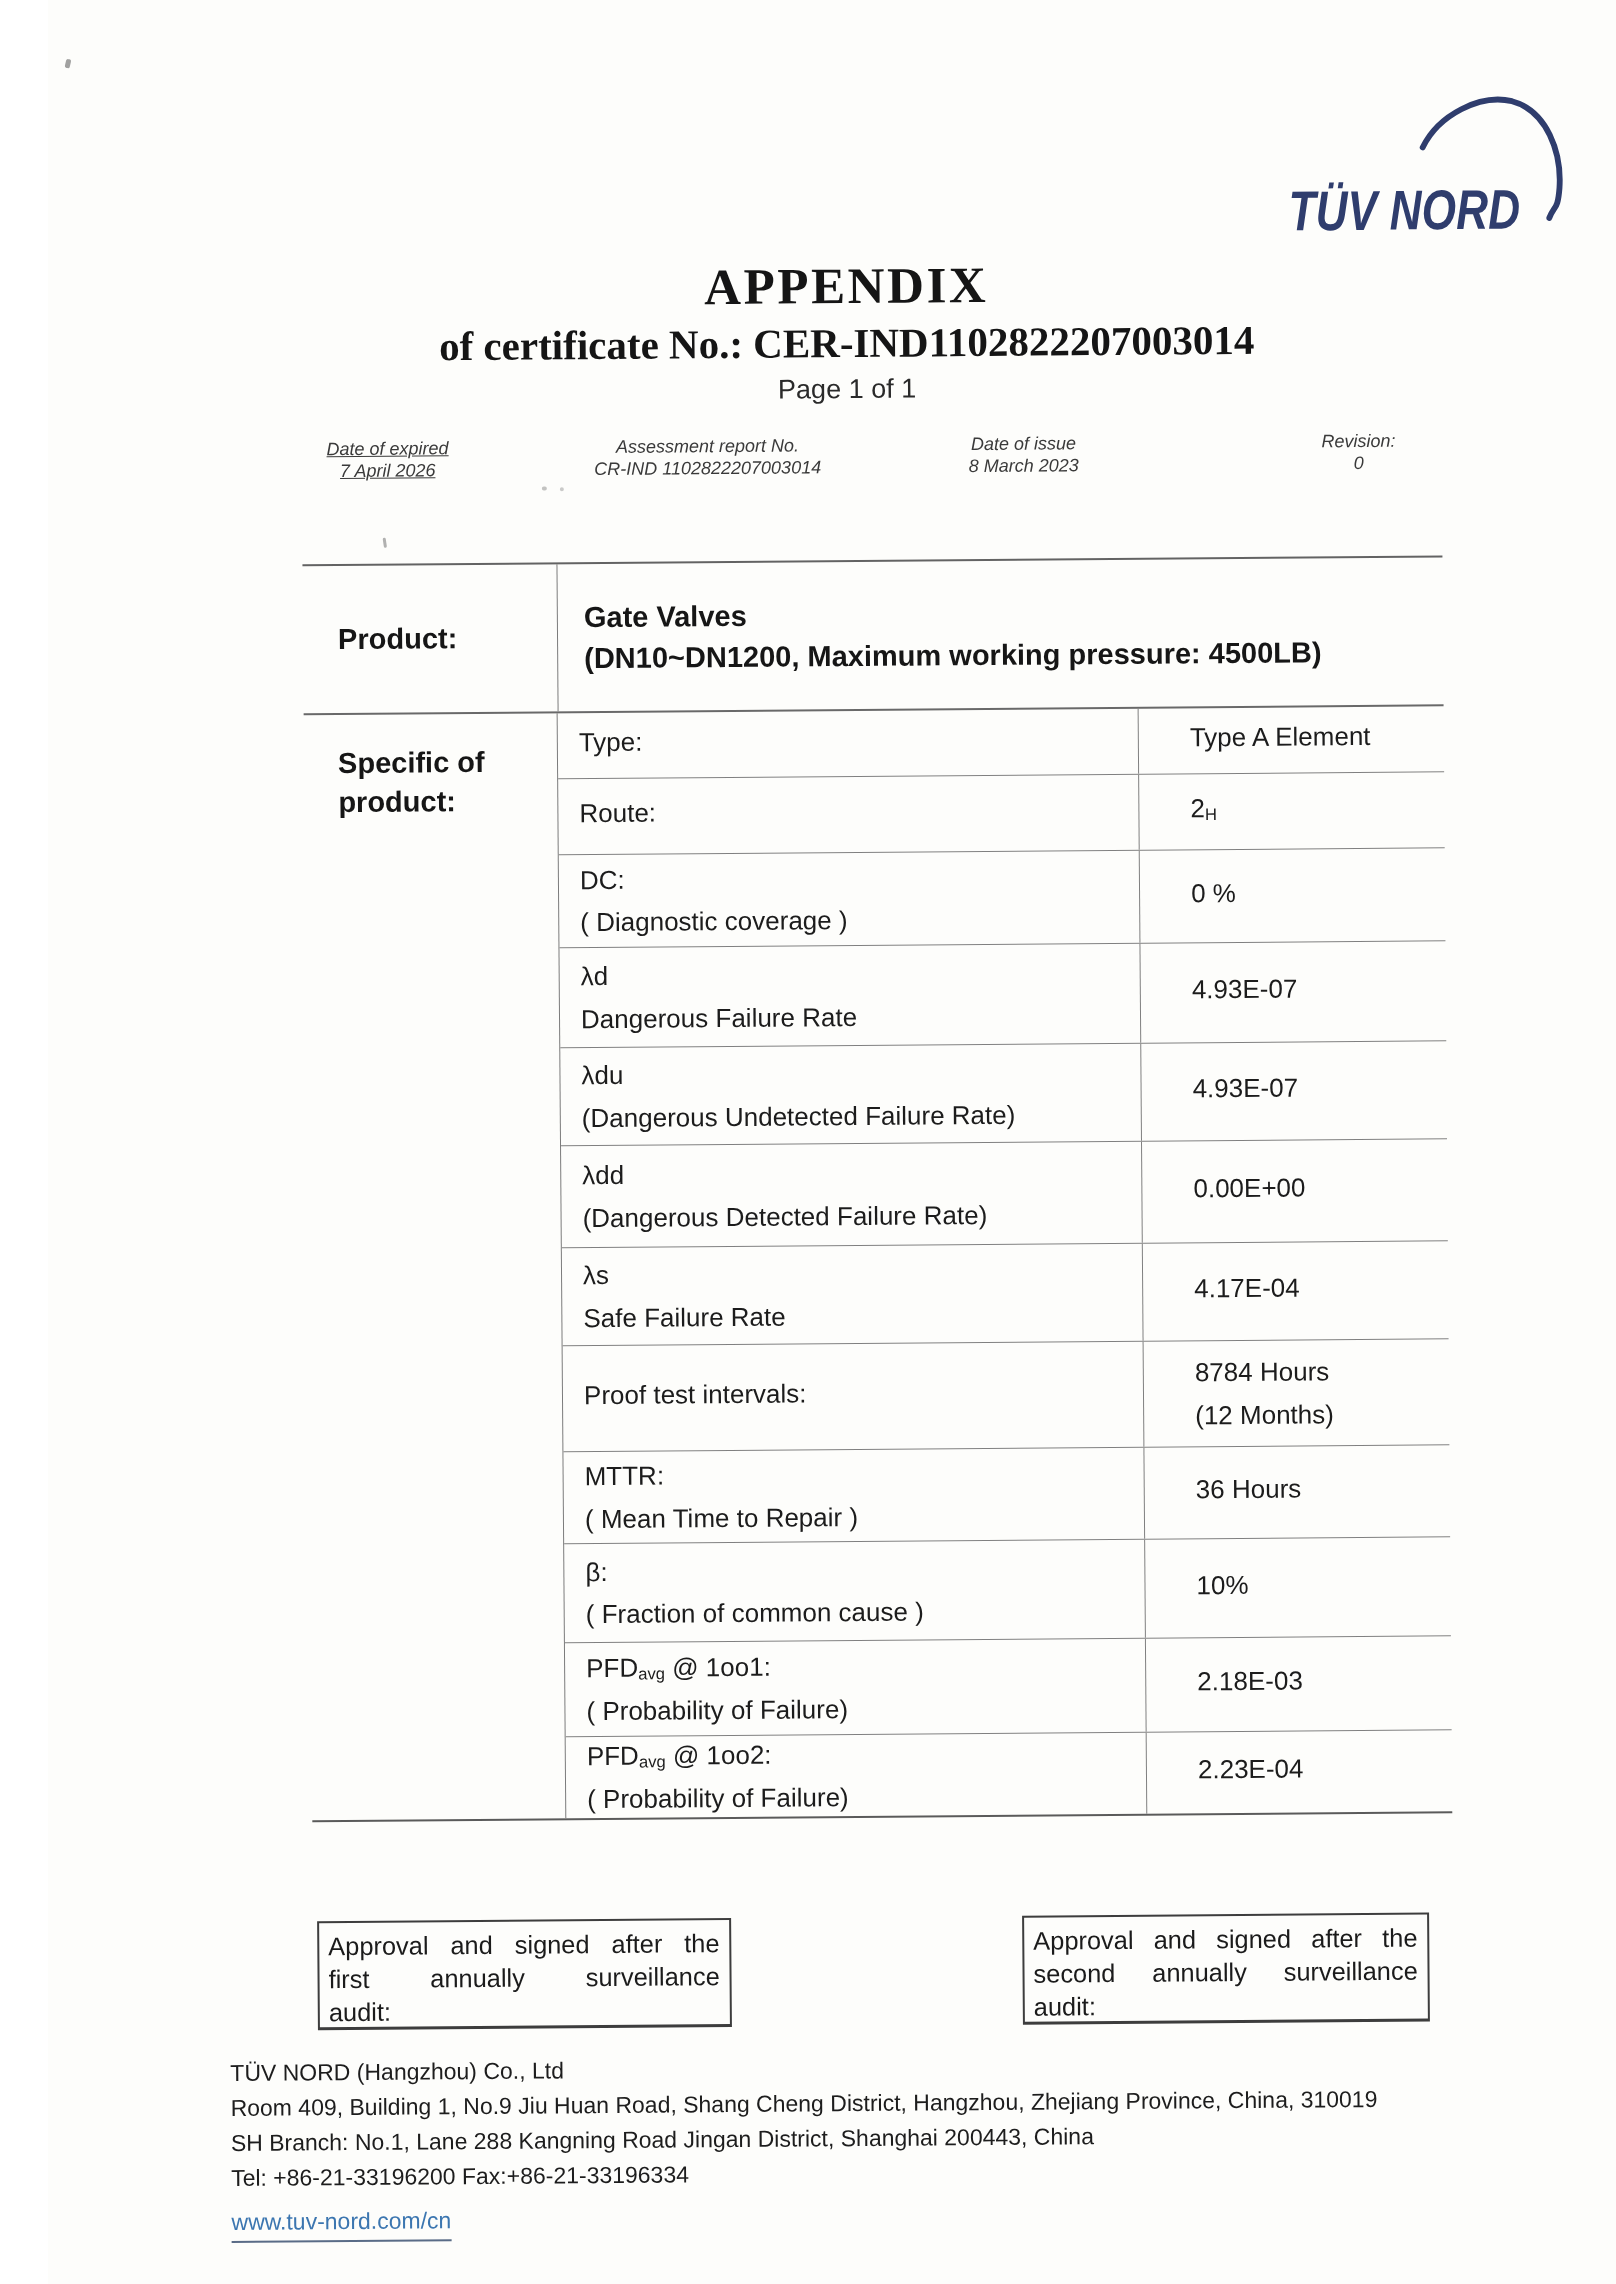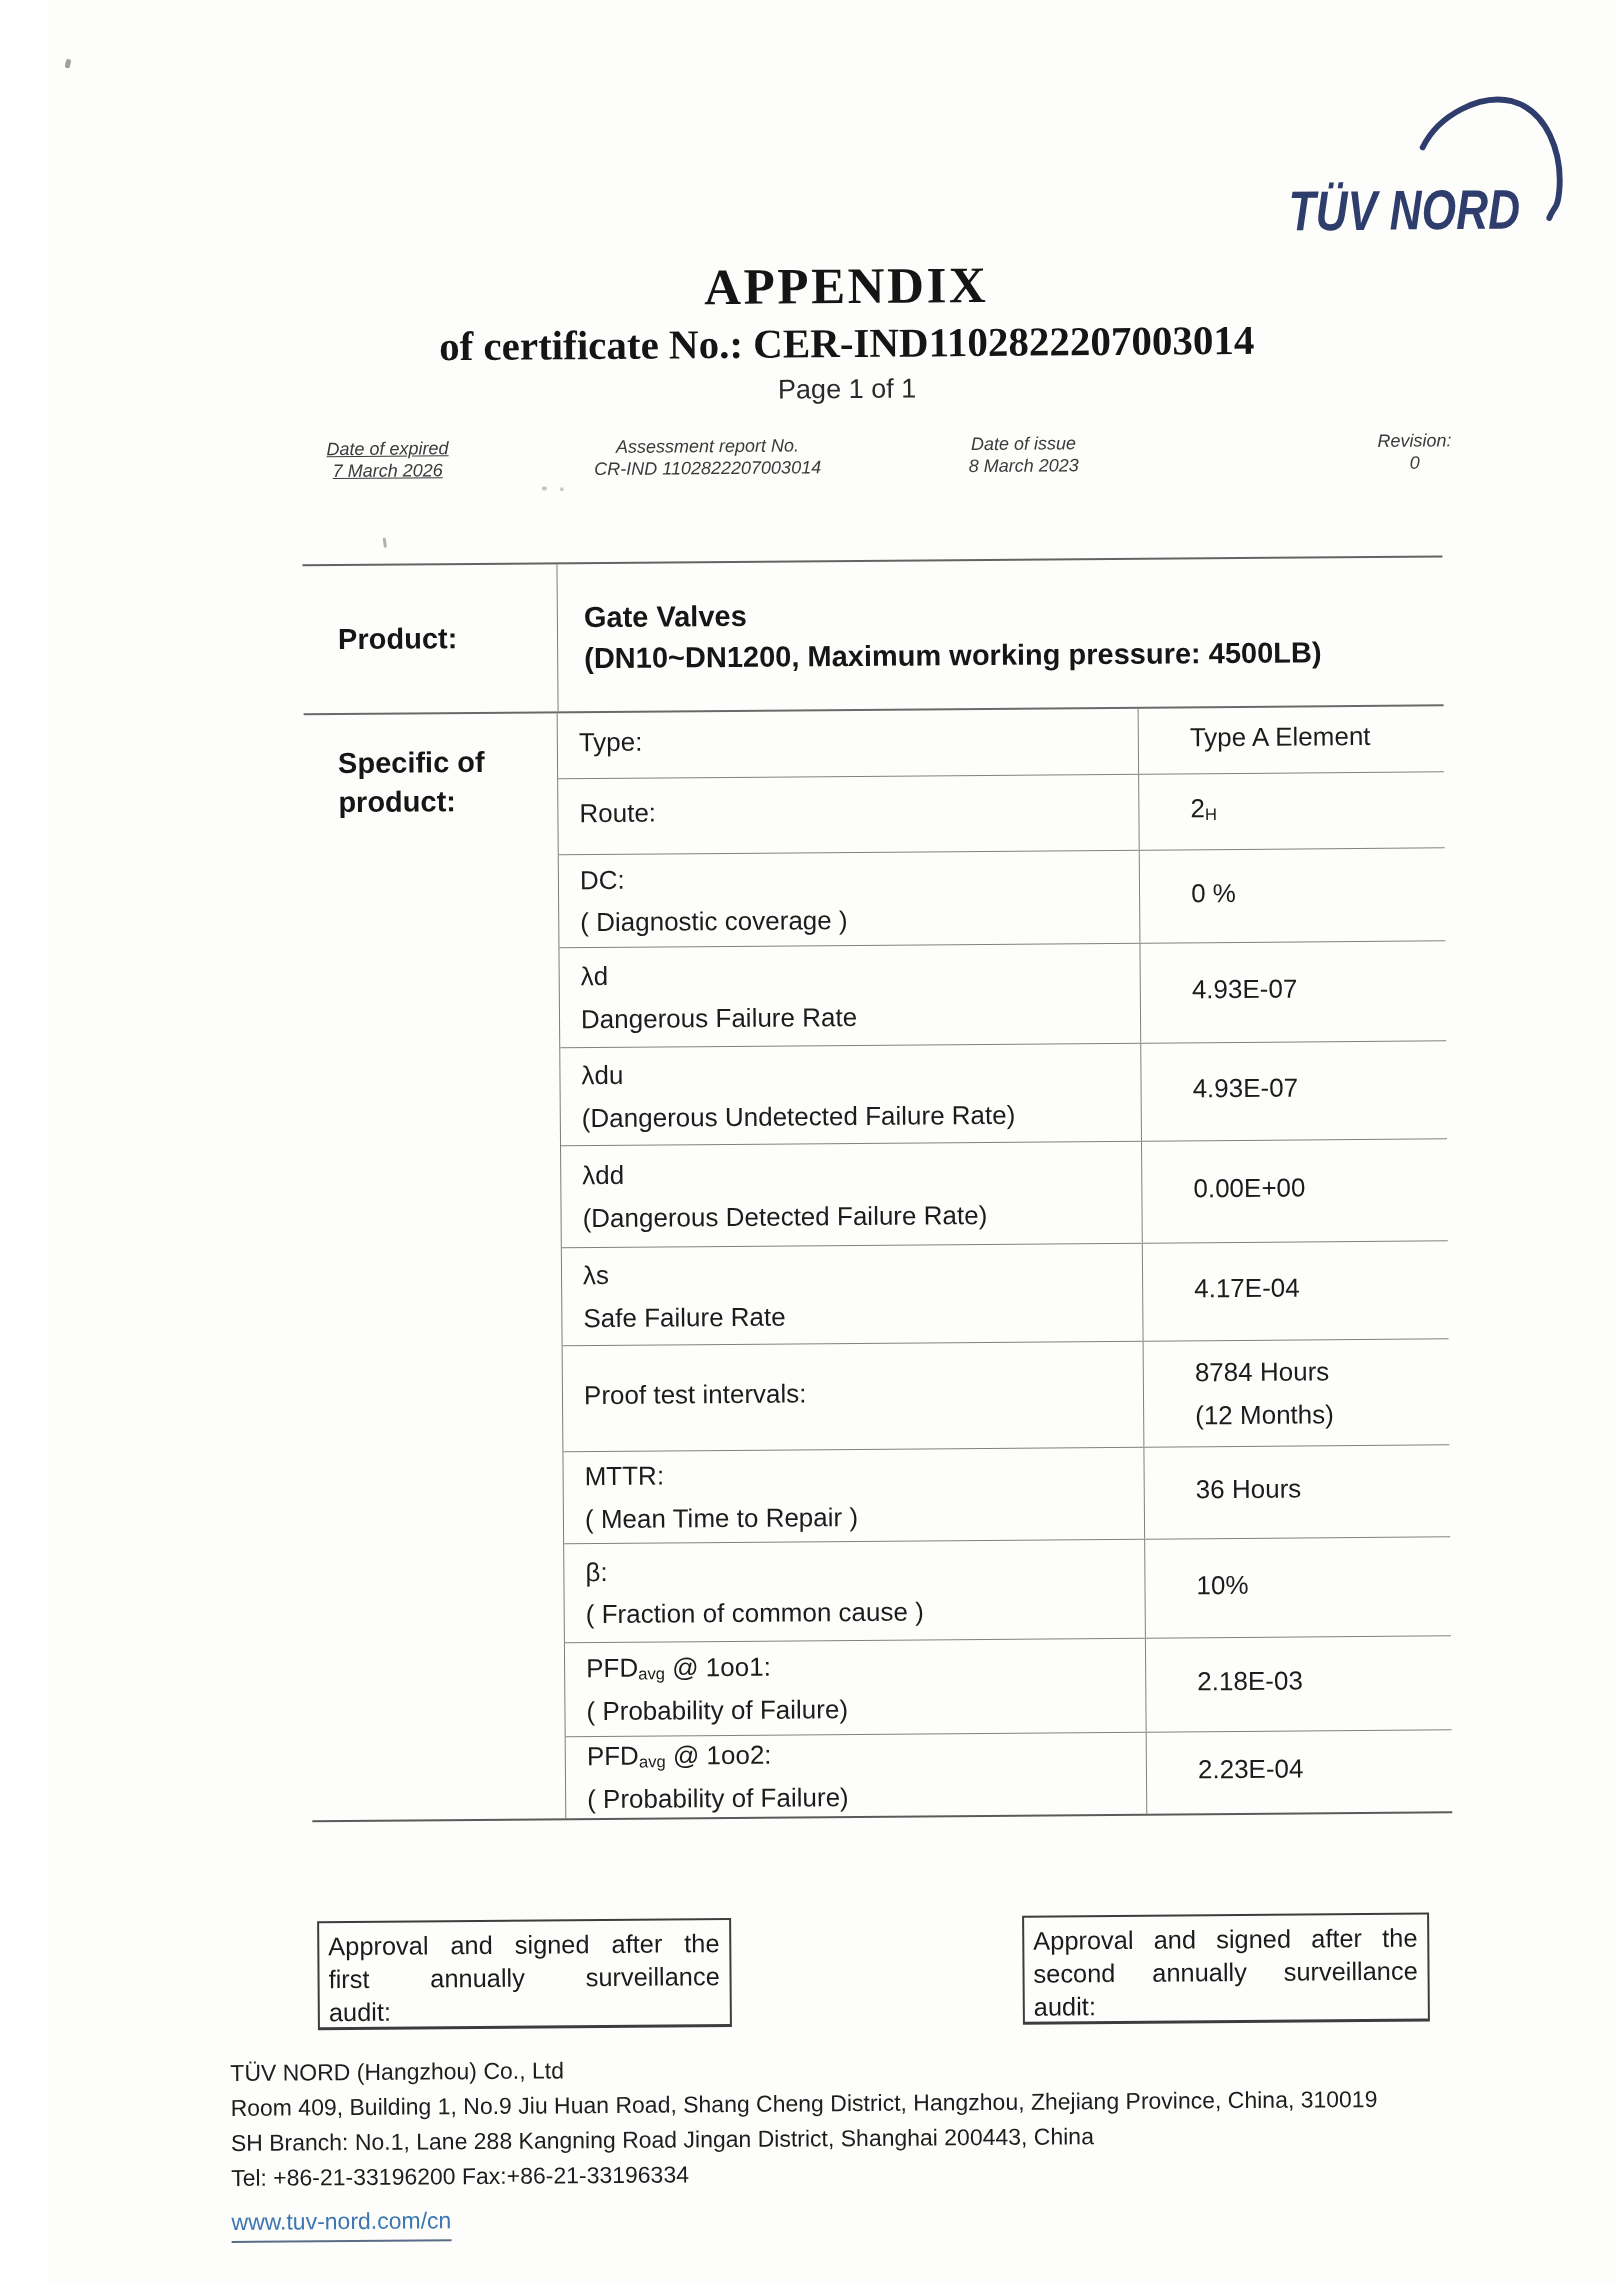--- a/index.html
+++ b/index.html
@@ -42,21 +42,21 @@
     font-size:41px; line-height:53px; color:#151515;
   }
   .t-page { font-size:27px; line-height:36px; color:#2a2a2a; margin-top:1.3px; }
 
   
   .meta-col {
     position:absolute; top:435px; transform:translateX(-50%);
     text-align:center; font-style:italic; font-size:18px; line-height:21.5px; color:#3a3a3a;
     white-space:nowrap;
   }
-  .m1 { left:345px;text-decoration:underline; } .m2 { left:665px; } .m3 { left:981px;font-style:italic; } .m4 { left:1372px; }
+  .m1 { left:345px;text-decoration:underline; } .m2 { left:665px; } .m3 { left:981px;font-style:italic; } .m4 { left:1316px; }
 
   
   .ptable {
     position:absolute; left:259px; top:560px; width:1140px;
     border-top:2px solid #636363; border-bottom:2.6px solid #5a5a5a;
     box-sizing:border-box;
   }
   .product-row { display:flex; height:149px; border-bottom:2px solid #696969; box-sizing:border-box; }
   .p-label {
     width:254px; flex:none; display:flex; align-items:center;
@@ -133,21 +133,21 @@
     </div>
 
     <div class="title-block">
       <div class="t-heading">APPENDIX</div>
       <div class="t-cert">of certificate No.: CER-IND1102822207003014</div>
       <div class="t-page">Page 1 of 1</div>
     </div>
 
     <div class="meta-col m1">
       <div>Date of expired</div>
-      <div>7 March 2026</div>
+      <div>7 April 2026</div>
     </div>
     <div class="meta-col m2">
       <div>Assessment report No.</div>
       <div>CR-IND 1102822207003014</div>
     </div>
     <div class="meta-col m3">
       <div>Date of issue</div>
       <div>8 March 2023</div>
     </div>
     <div class="meta-col m4">

